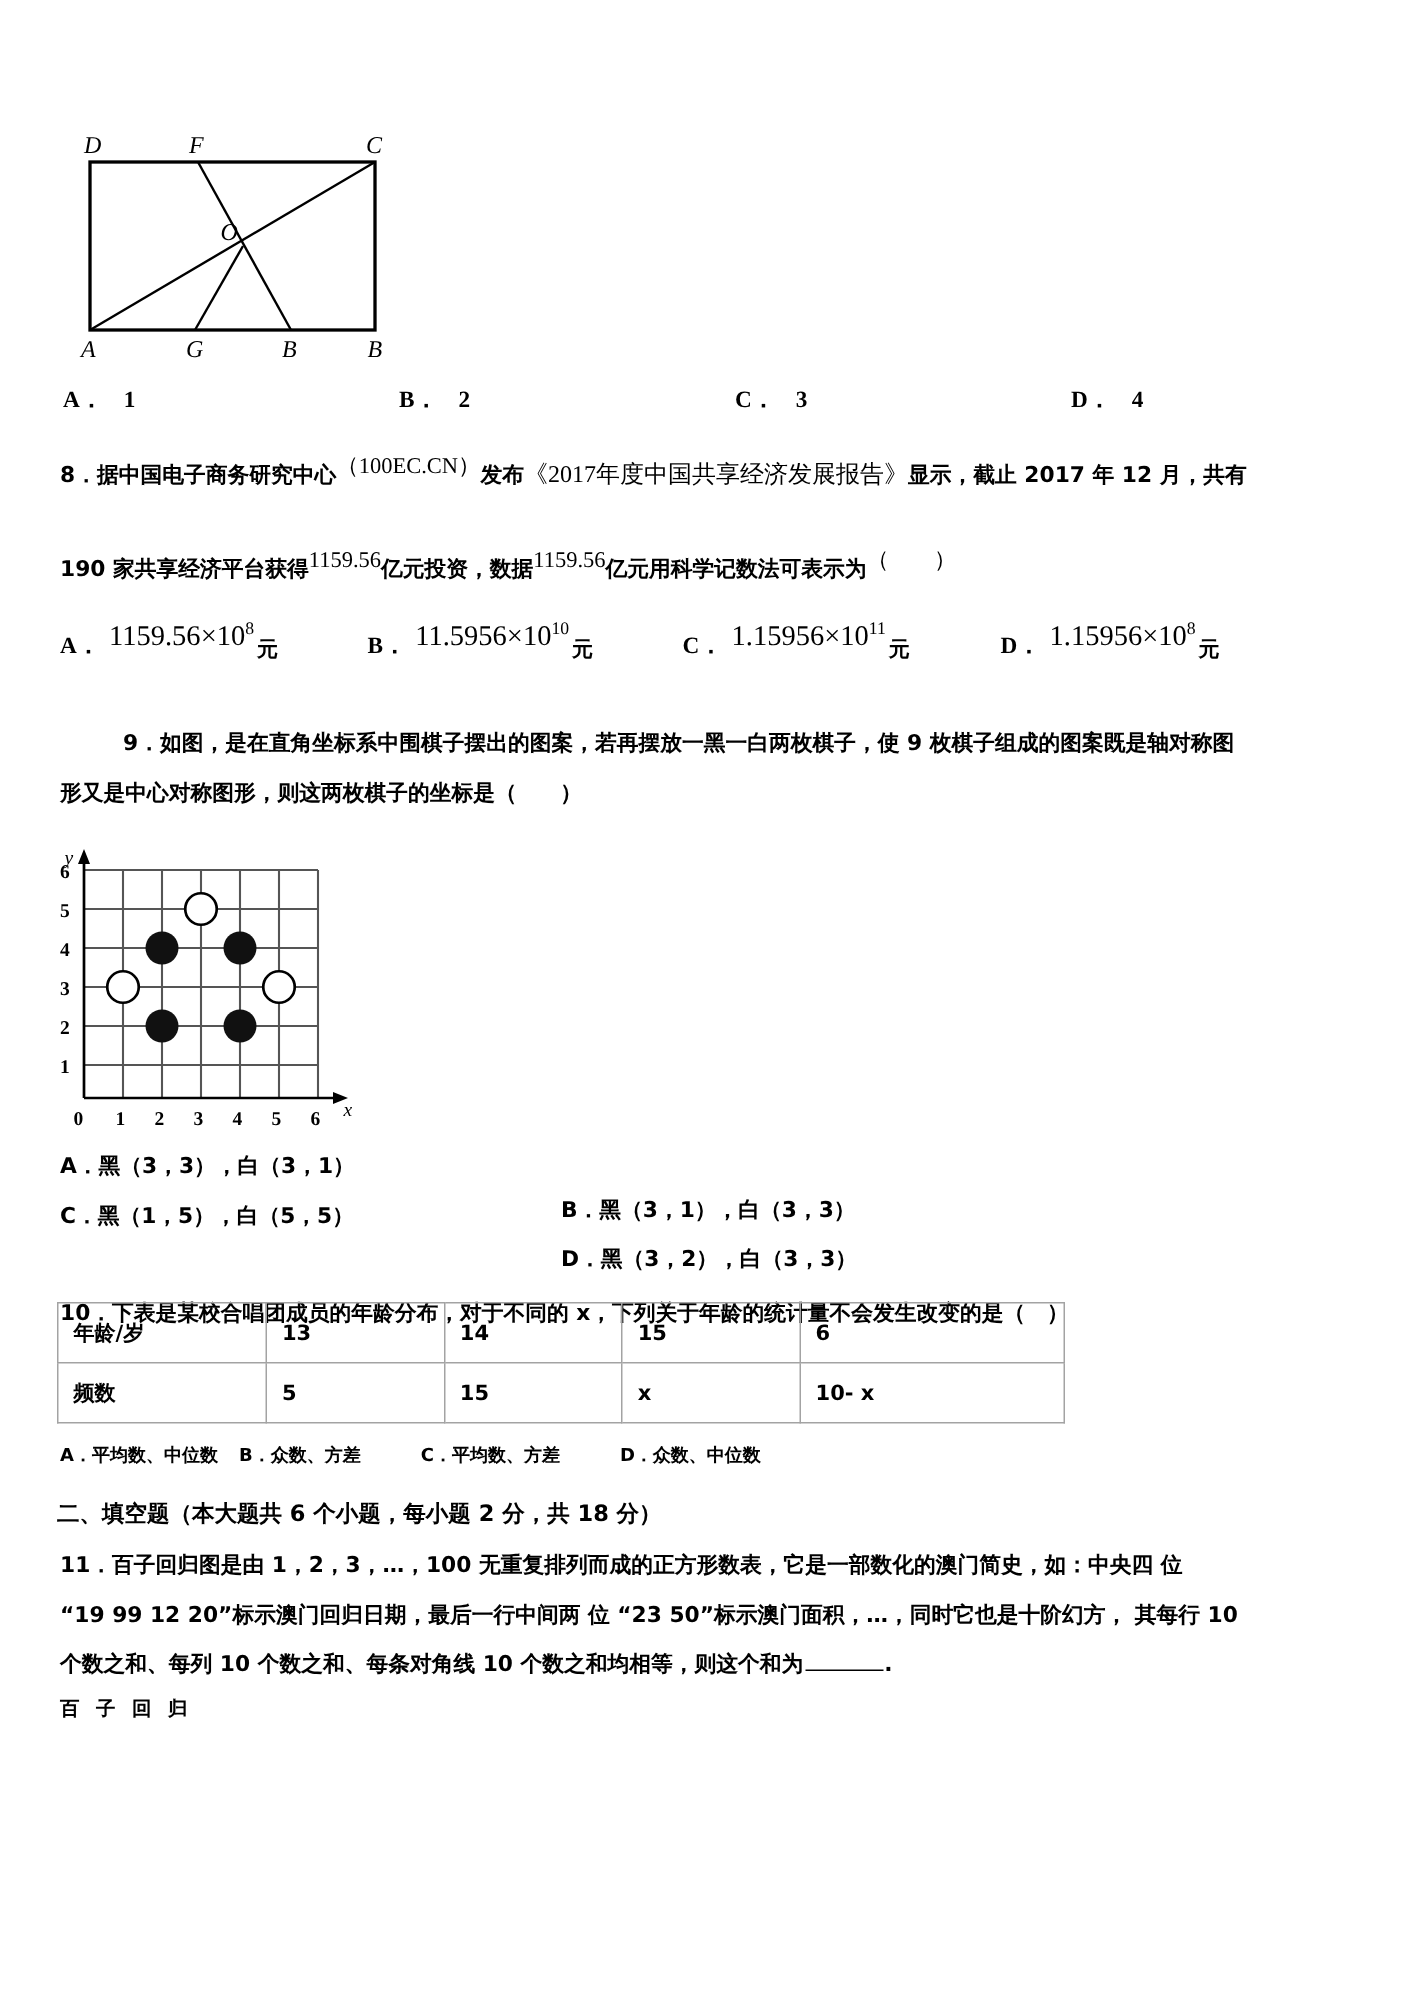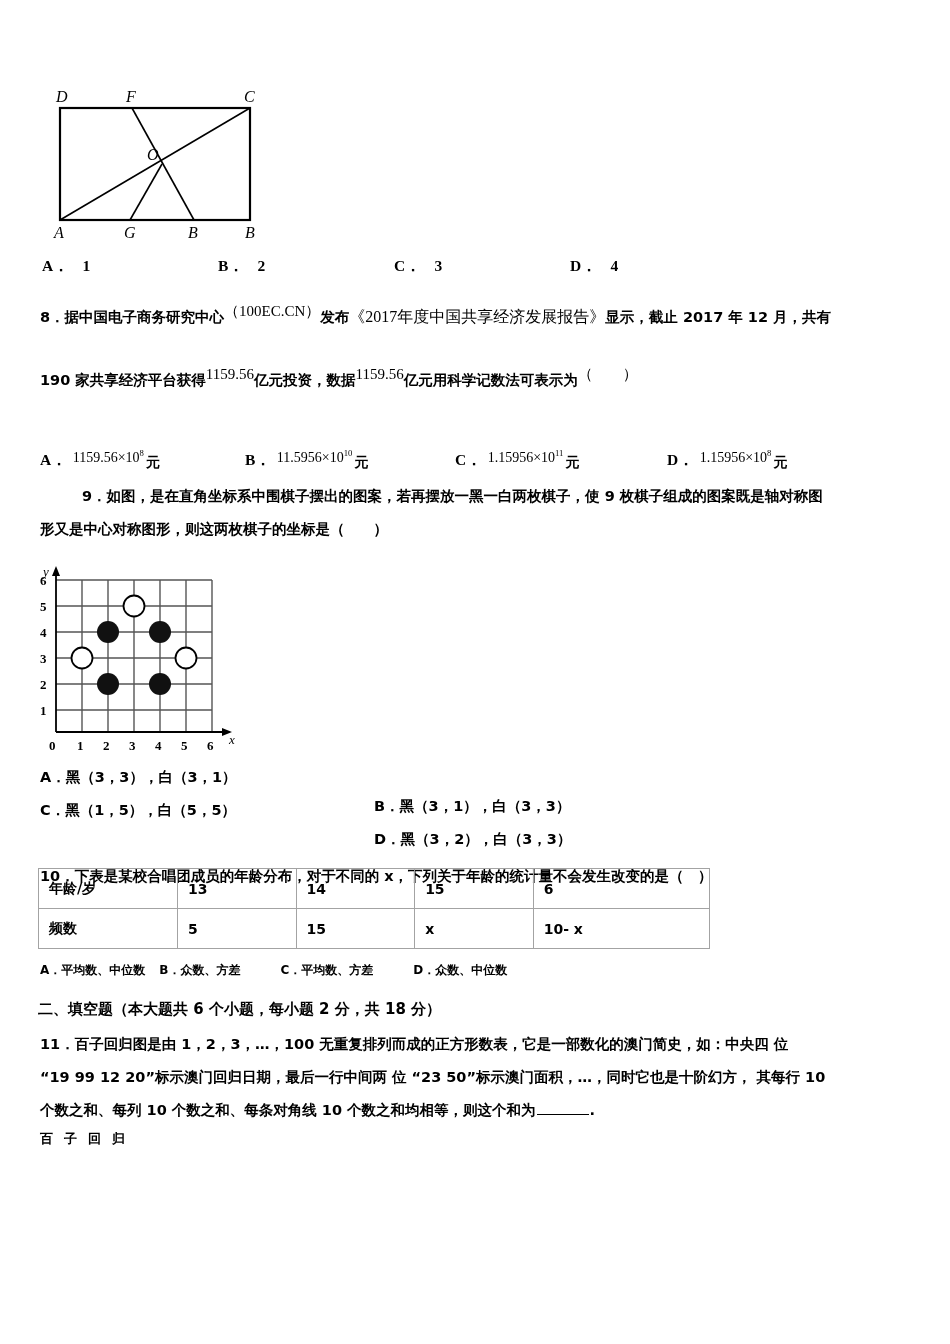--- a/index.html
+++ b/index.html
@@ -90,24 +90,23 @@
   .sci-item .lab {
     font-family: "Liberation Serif", "DejaVu Serif", serif;
     font-weight: bold;
     font-size: 15.5px;
     margin-right: 6px;
     padding-bottom: 1px;
   }
   .sci-item .val {
     font-family: "Liberation Serif", "DejaVu Serif", serif;
     font-weight: normal;
-    font-size: 14px;
+    font-size: 19px;
     position: relative;
     top: -6px;
-    margin-top: 36px;
   }
   .sci-item .unit {
     font-family: "DejaVu Sans", "Liberation Sans", sans-serif;
     font-weight: bold;
     font-size: 14px;
     margin-left: 2px;
   }
 
   
   .fig-grid {
@@ -211,21 +210,21 @@
       <text x="84" y="24" font-family="Liberation Serif, serif" font-style="italic" font-size="16" fill="#000">F</text>
       <text x="202" y="24" font-family="Liberation Serif, serif" font-style="italic" font-size="16" fill="#000">C</text>
       <text x="105" y="82" font-family="Liberation Serif, serif" font-style="italic" font-size="16" fill="#000">O</text>
       <text x="12" y="160" font-family="Liberation Serif, serif" font-style="italic" font-size="16" fill="#000">A</text>
       <text x="82" y="160" font-family="Liberation Serif, serif" font-style="italic" font-size="16" fill="#000">G</text>
       <text x="146" y="160" font-family="Liberation Serif, serif" font-style="italic" font-size="16" fill="#000">B</text>
       <text x="203" y="160" font-family="Liberation Serif, serif" font-style="italic" font-size="16" fill="#000">B</text>
     </svg>
   </div>
 
-  <div class="choice-row" style="top:256px;">
+  <div class="choice-row" style="top:256px;gap:48px;">
     <div class="ch" style="width:176px;">
       <span>A．</span>
       <span style="display:inline-block;width:6px;"></span>
       <span>1</span>
     </div>
     <div class="ch" style="width:176px;">
       <span>B．</span>
       <span style="display:inline-block;width:6px;"></span>
       <span>2</span>
     </div>

